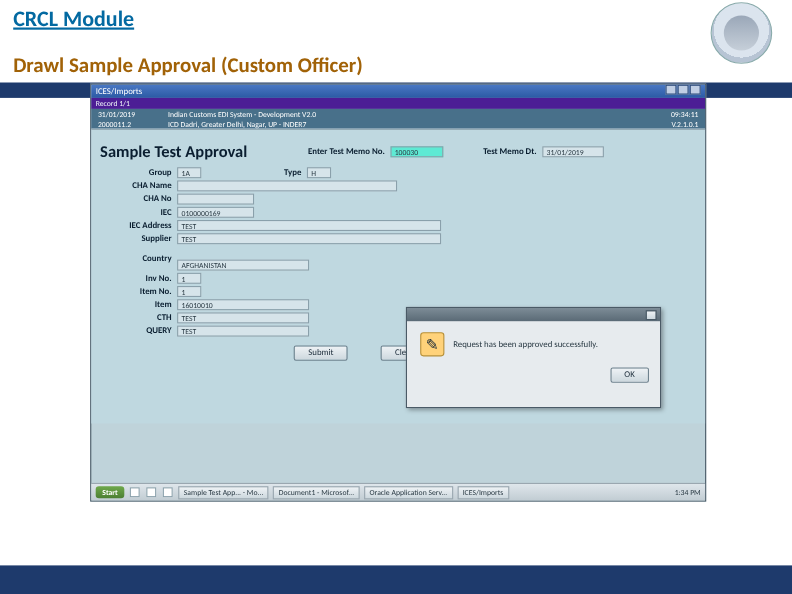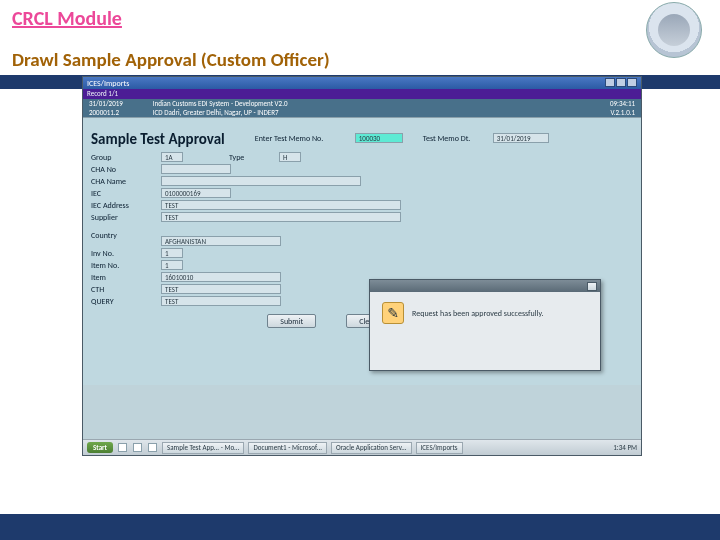--- a/index.html
+++ b/index.html
@@ -1,38 +1,38 @@
 <!DOCTYPE html>
 <html><head>
 <meta charset="utf-8">
 <style>
   * { box-sizing: border-box; margin: 0; padding: 0; }
   body { width: 720px; height: 540px; font-family: "Segoe UI", Calibri, Arial, sans-serif; background: #fff; overflow: hidden; position: relative; }
   .slide-header { padding: 6px 12px 4px; }
-  .slide-title { font-size: 20px; font-weight: 700; text-decoration: underline; color: #ec4899; }
+  .slide-title { font-size: 20px; font-weight: 700; text-decoration: underline; color: #0369a1; }
   .slide-sub { font-size: 19px; font-weight: 700; color: #a16207; margin-top: 18px; }
   .emblem { position: absolute; right: 14px; top: 2px; width: 60px; height: 60px; }
   .emblem .circle { width: 56px; height: 56px; border-radius: 50%; background: radial-gradient(circle at 50% 45%, #dbe4ee 0 25px, #b7c4d4 25px 28px); display:flex; align-items:center; justify-content:center; border:1px solid #8aa; }
   .emblem .inner { width: 32px; height: 32px; border-radius: 50%; background: linear-gradient(#9aa7b8,#c6cfd9); }
   .bluebar { background: #1e3a6c; height: 14px; }
   .bluebar.bottom { height: 26px; position: absolute; bottom: 0; left:0; right:0; }
   .caption { position: absolute; bottom: 2px; left:0; right:0; text-align: center; font-weight:700; font-size:14px; color:#111; background:#fff; padding:3px 0; }
   
   .shot { position:absolute; left:82px; top:76px; width:560px; height:380px; background:#bfd3da; border:1px solid #4a5a66; font-size:8px; color:#1a2a38; }
   .shot .titlebar { height:12px; background: linear-gradient(#4a78c4,#2b5aa4); color:#fff; font-size:8px; padding:1px 4px; display:flex; align-items:center; justify-content:space-between; }
   .shot .titlebar .winbtns span{ display:inline-block;width:10px;height:9px;background:#c0cee4;margin-left:1px;border:1px solid #2b4a7a;}
   .shot .toolbar { height:15px; background:linear-gradient(#6b7e8b,#52636f); display:flex; align-items:center; padding:0 4px; gap:6px; font-size:7px; color:#e7eef4;}
   .shot .toolbar span{white-space:nowrap;}
   .shot .oracle { margin-left:auto; font-weight:700; color:#fff; font-size:8px; letter-spacing:1px;}
   .shot .subbar { height:10px; background:#4c1d95; font-size:7px; color:#eef4f8; padding:0 4px;}
   .shot .infostrip { height:18px; background:#48708a; color:#fff; font-size:7px; display:flex; align-items:center; padding:0 6px; gap:30px;}
   .shot .infostrip .right{margin-left:auto; text-align:right;}
   .shot .formarea { position:relative; background:#bfd8e0; height:268px; padding:6px 8px; border-top:1px solid #8aa0ab;}
   .row{display:flex;align-items:center;margin:2px 0;font-size:8px;}
-  .lbl{width:70px;padding-right:5px;color:#0a1e30;font-weight:400;}
+  .lbl{width:70px;text-align:right;padding-right:5px;color:#0a1e30;font-weight:700;}
   .lbl.w{width:100px;}
   .fld{background:#d6e4ea;border:1px solid #8aa0ab;height:10px;padding:0 3px;display:inline-flex;align-items:center; font-size:7px; color:#2a3a44;}
   .headline{font-weight:700; font-size:15px; color:#0a1e30; margin:4px 0 2px;}
   .approve-lbl{font-weight:700; margin-left:30px;}
   .buttons{display:flex;gap:30px;justify-content:center;margin-top:8px;}
   .btn{background:linear-gradient(#eef2f5,#cdd8de);border:1px solid #6f828e;padding:1px 12px;font-size:8px;color:#1a2a38;border-radius:2px;}
   .modal{position:absolute; right:40px; bottom:14px; width:232px; height:92px; background:#e7ebee; border:1px solid #4a5a66; box-shadow:2px 2px 4px rgba(0,0,0,.35);}
   .modal .mtitle{height:12px;background:linear-gradient(#7d8c97,#5a6a76);display:flex;align-items:center;justify-content:flex-end;padding:0 3px;}
   .modal .mtitle span{display:inline-block;width:10px;height:9px;background:linear-gradient(#eef2f5,#cdd8de);border:1px solid #4a5a66;}
   .modal .mbody{display:flex;align-items:center;gap:8px;padding:10px 12px;}
@@ -89,26 +89,26 @@
       <span class="fld" style="width:56px;">31/01/2019</span>
     </div>
 
     <div class="row">
       <span class="lbl">Group</span>
       <span class="fld" style="width:22px;">1A</span>
       <span class="lbl" style="width:50px;margin-left:46px;">Type</span>
       <span class="fld" style="width:22px;">H</span>
     </div>
     <div class="row">
+      <span class="lbl">CHA Name</span>
+      <span class="fld" style="width:200px;"></span>
+    </div>
+    <div class="row">
       <span class="lbl">CHA No</span>
       <span class="fld" style="width:70px;"></span>
-    </div>
-    <div class="row">
-      <span class="lbl">CHA Name</span>
-      <span class="fld" style="width:200px;"></span>
     </div>
     <div class="row">
       <span class="lbl">IEC</span>
       <span class="fld" style="width:70px;">0100000169</span>
     </div>
     <div class="row">
       <span class="lbl">IEC Address</span>
       <span class="fld" style="width:240px;">TEST</span>
     </div>
     <div class="row">
@@ -147,20 +147,23 @@
     </div>
 
     <div class="modal">
       <div class="mtitle">
         <span></span>
       </div>
       <div class="mbody">
         <div class="micon">✎</div>
         <div class="mtxt">Request has been approved successfully.</div>
       </div>
+      <div class="mbtn">
+        <span class="btn">OK</span>
+      </div>
     </div>
   </div>
 
   <div class="taskbar">
     <span class="start">Start</span>
     <span class="tray-ico"></span>
     <span class="tray-ico"></span>
     <span class="tray-ico"></span>
     <span class="tbtn">Sample Test App... - Mo...</span>
     <span class="tbtn">Document1 - Microsof...</span>

